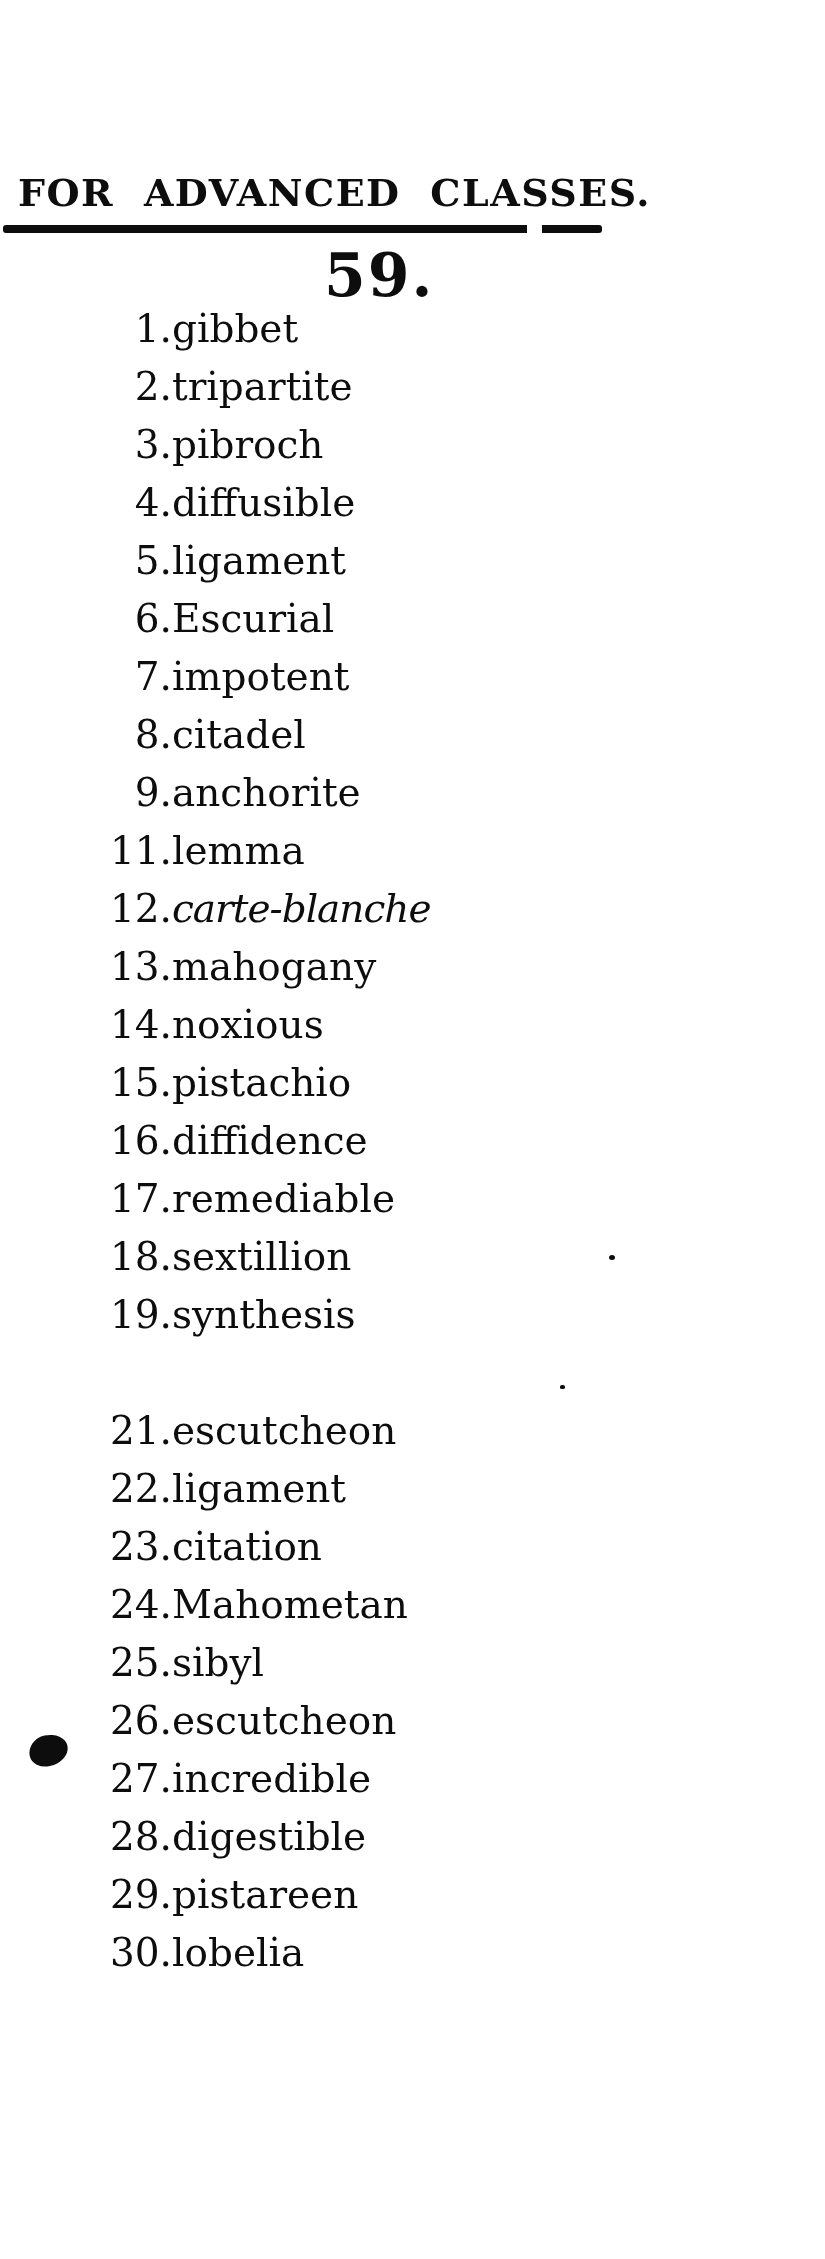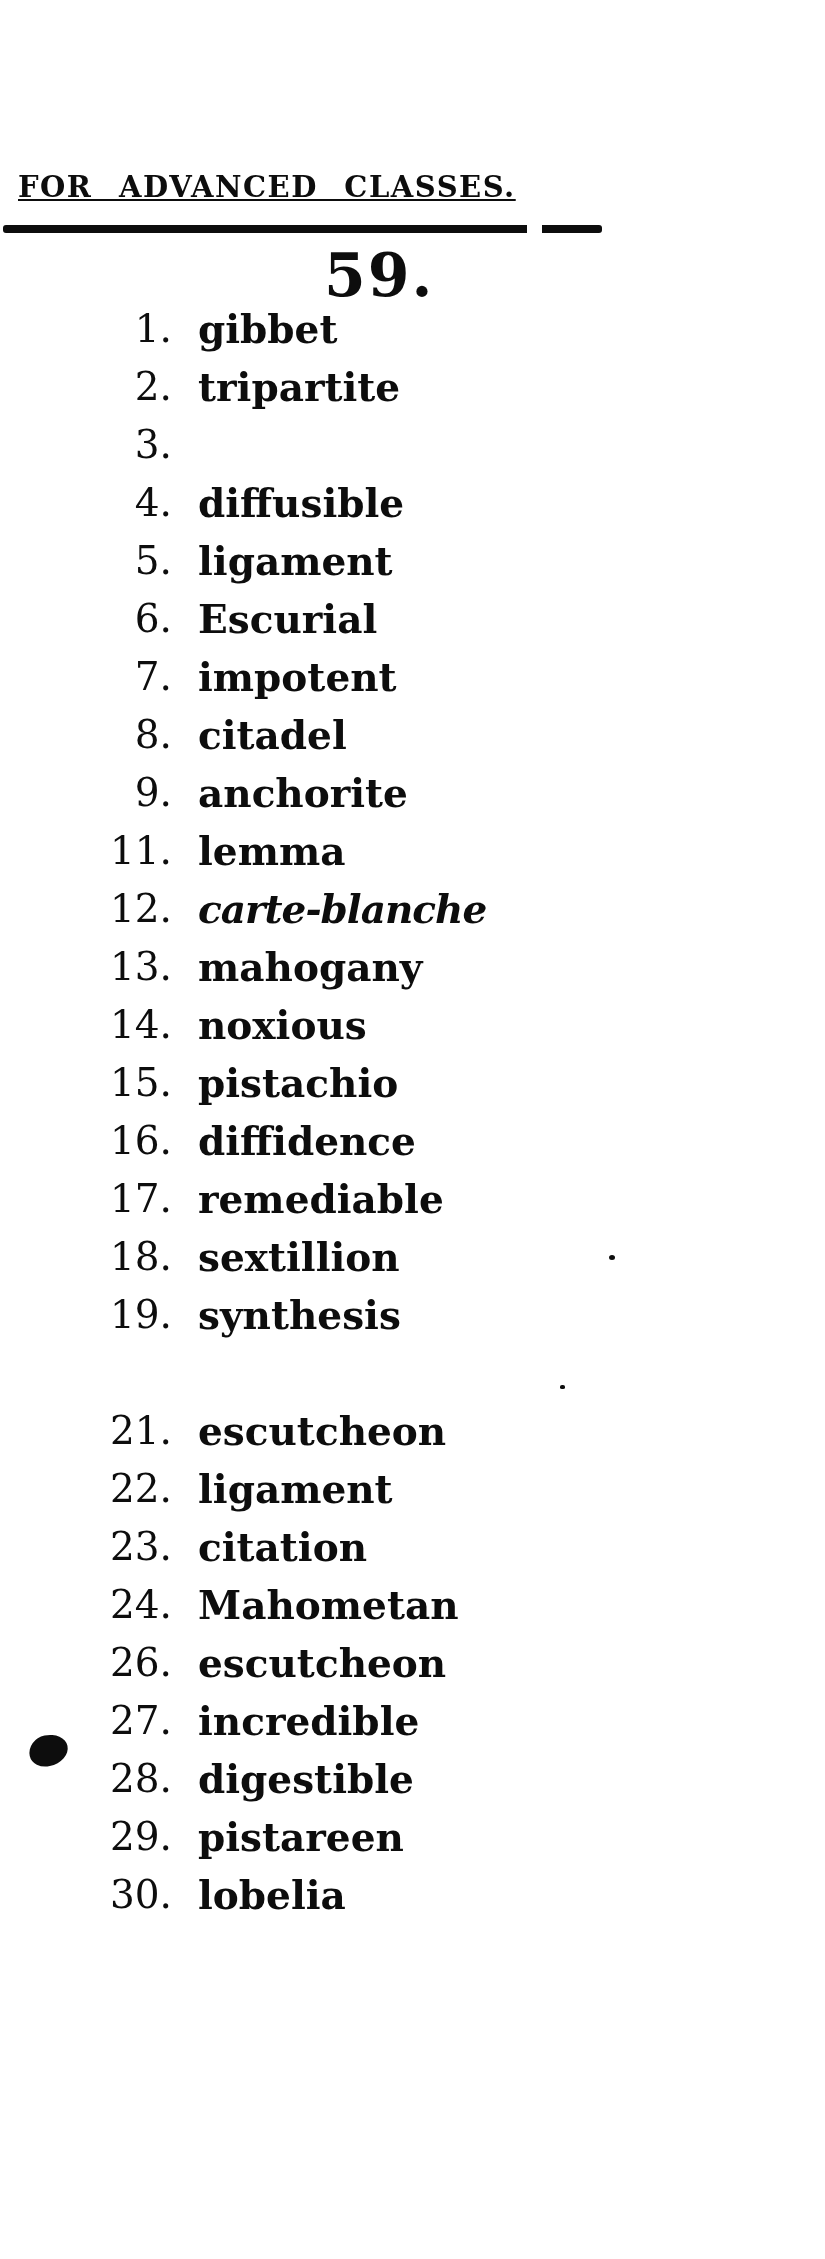--- a/index.html
+++ b/index.html
@@ -9,26 +9,25 @@
     background: #ffffff;
     position: relative;
     font-family: "DejaVu Serif", "Liberation Serif", serif;
     color: #0d0d0d;
     overflow: hidden;
   }
   .running-head {
     position: absolute;
     left: 18px;
     top: 170px;
-    font-size: 29px;
+    font-size: 38px;
     font-weight: bold;
     letter-spacing: 1.5px;
     word-spacing: 15px;
     white-space: nowrap;
-    text-decoration: underline;
   }
   .head-rule {
     position: absolute;
     left: 3px;
     top: 225px;
     width: 599px;
     height: 8px;
     background: linear-gradient(90deg,
       #0d0d0d 0%, #0d0d0d 87.5%,
       transparent 87.5%, transparent 90%,
@@ -54,23 +53,21 @@
     height: 58px;
     line-height: 58px;
     font-size: 39px;
   }
   .num {
     width: 172px;
     text-align: right;
     flex: 0 0 172px;
   }
   .word {
-    margin-left: 26px;
     white-space: nowrap;
-    font-weight: bold;
   }
   .word.italic {
     font-style: italic;
     letter-spacing: -1px;
   }
   .ink-blot {
     position: absolute;
     left: 29px;
     top: 1735px;
     width: 39px;
@@ -111,20 +108,21 @@
     <div class="row">
     <span class="num">1.</span>
     <span class="word">gibbet</span>
   </div>
     <div class="row">
     <span class="num">2.</span>
     <span class="word">tripartite</span>
   </div>
     <div class="row">
     <span class="num">3.</span>
+    <span class="word">pibroch</span>
   </div>
     <div class="row">
     <span class="num">4.</span>
     <span class="word">diffusible</span>
   </div>
     <div class="row">
     <span class="num">5.</span>
     <span class="word">ligament</span>
   </div>
     <div class="row">
@@ -191,20 +189,24 @@
   </div>
     <div class="row">
     <span class="num">23.</span>
     <span class="word">citation</span>
   </div>
     <div class="row">
     <span class="num">24.</span>
     <span class="word">Mahometan</span>
   </div>
     <div class="row">
+    <span class="num">25.</span>
+    <span class="word">sibyl</span>
+  </div>
+    <div class="row">
     <span class="num">26.</span>
     <span class="word">escutcheon</span>
   </div>
     <div class="row">
     <span class="num">27.</span>
     <span class="word">incredible</span>
   </div>
     <div class="row">
     <span class="num">28.</span>
     <span class="word">digestible</span>

